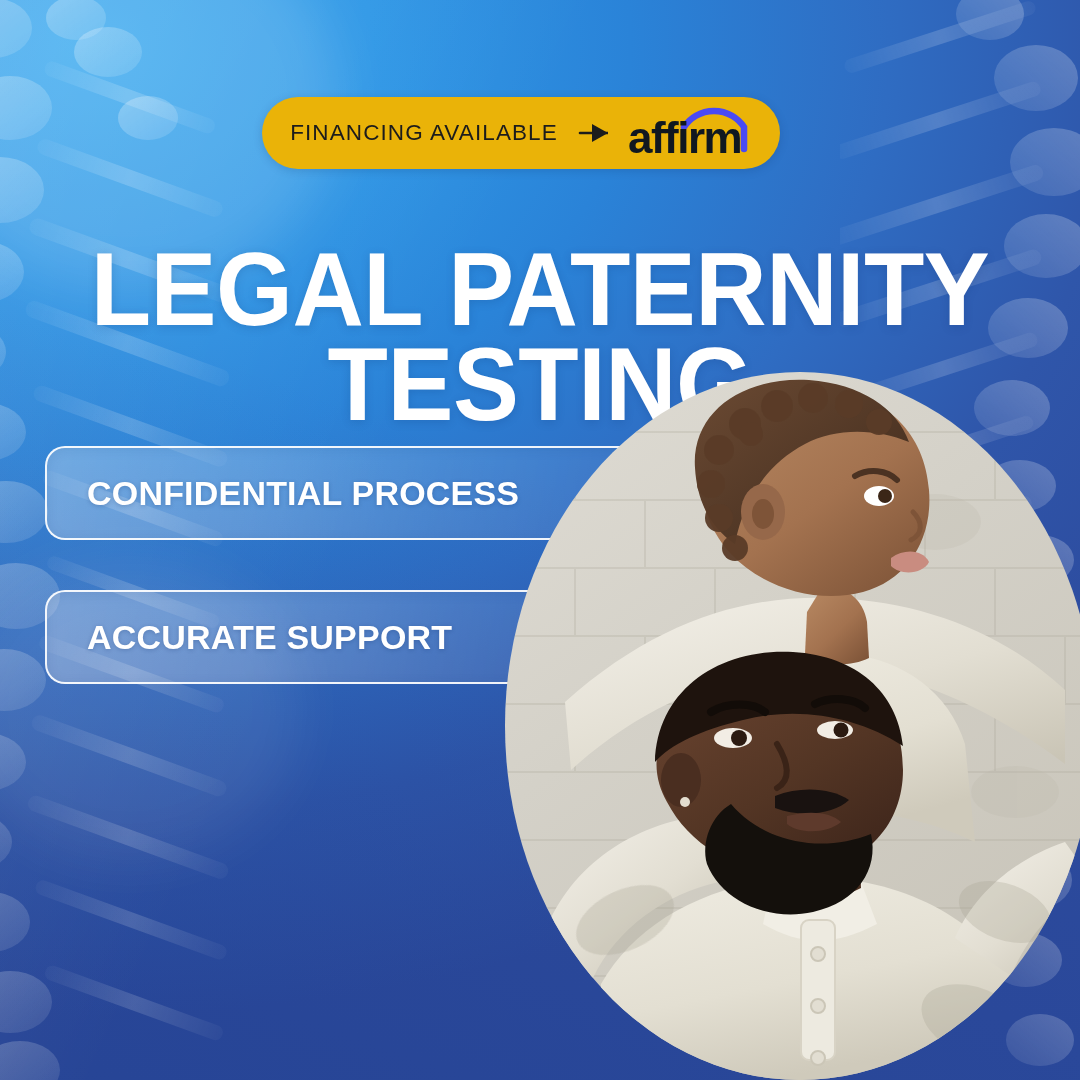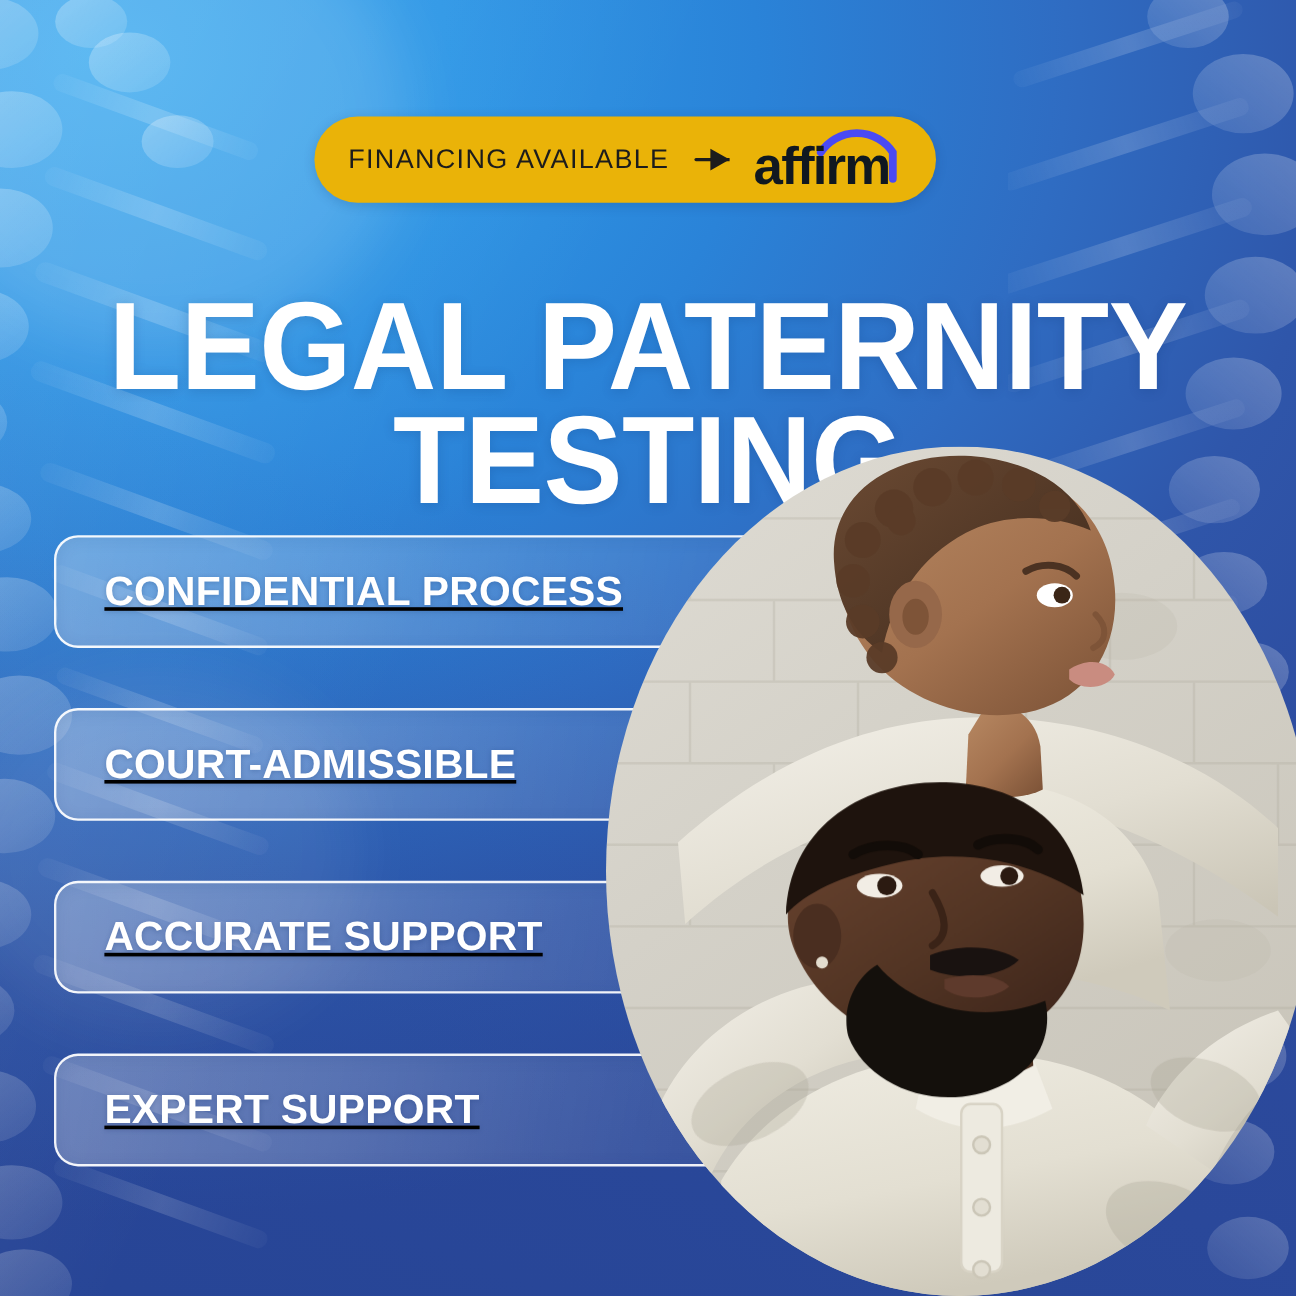--- a/index.html
+++ b/index.html
@@ -64,21 +64,20 @@
 
   
   .pills{position:absolute;left:45px;top:446px;width:615px;}
   .pill{
     position:relative;height:90px;margin-bottom:50px;
     border:2px solid rgba(255,255,255,.92);
     border-radius:20px;
     background:linear-gradient(100deg, rgba(255,255,255,.30) 0%, rgba(255,255,255,.22) 38%, rgba(255,255,255,.13) 66%, rgba(255,255,255,.05) 100%);
     display:flex;align-items:center;
     box-shadow:0 2px 12px rgba(16,48,110,.10) inset;
-    text-decoration:underline;
   }
   .pill-label{
     color:#ffffff;font-weight:700;font-size:34px;letter-spacing:.2px;
     padding-left:40px;white-space:nowrap;
     text-shadow:0 1px 4px rgba(14,44,100,.25);
   }
 </style>
 </head>
 <body>
 
@@ -191,27 +190,21 @@
   <h1 class="headline">
     <span>LEGAL PATERNITY</span>
     <span class="l2">TESTING</span>
   </h1>
 
   <div class="pills">
     <div class="pill">
       <span class="pill-label">CONFIDENTIAL PROCESS</span>
     </div>
     <div class="pill">
-      <span class="pill-label">COURT-ADMISSIBLE</span>
-    </div>
-    <div class="pill">
       <span class="pill-label">ACCURATE SUPPORT</span>
-    </div>
-    <div class="pill">
-      <span class="pill-label">EXPERT SUPPORT</span>
     </div>
   </div>
 
   <div class="photo-wrap clip-bottom">
     <svg class="photo-svg" width="590" height="708" viewBox="0 0 590 708">
       <defs>
         <linearGradient id="wallG" x1="0" y1="0" x2="0.6" y2="1">
           <stop offset="0%" stop-color="#DFDCD4"></stop>
           <stop offset="45%" stop-color="#D4D1C8"></stop>
           <stop offset="100%" stop-color="#C9C5BA"></stop>

